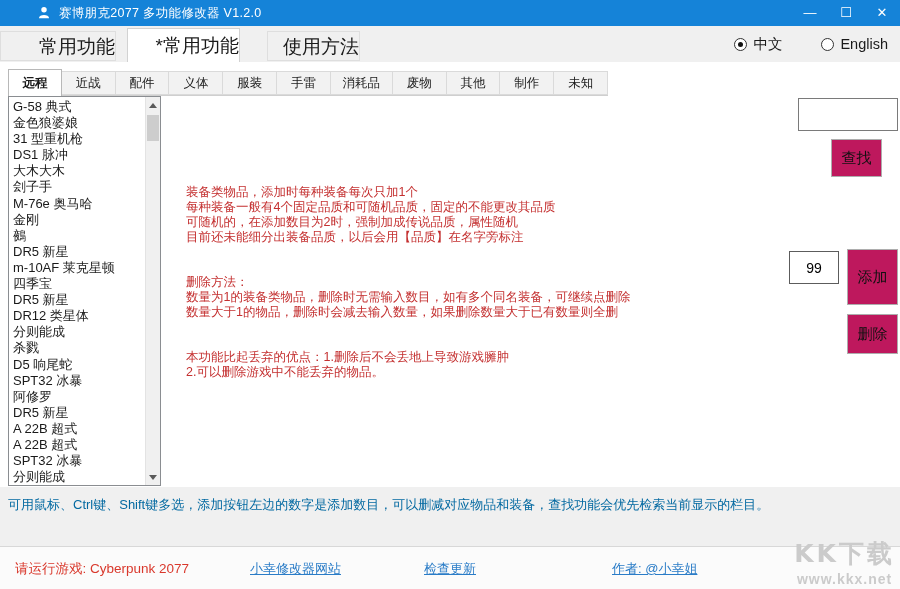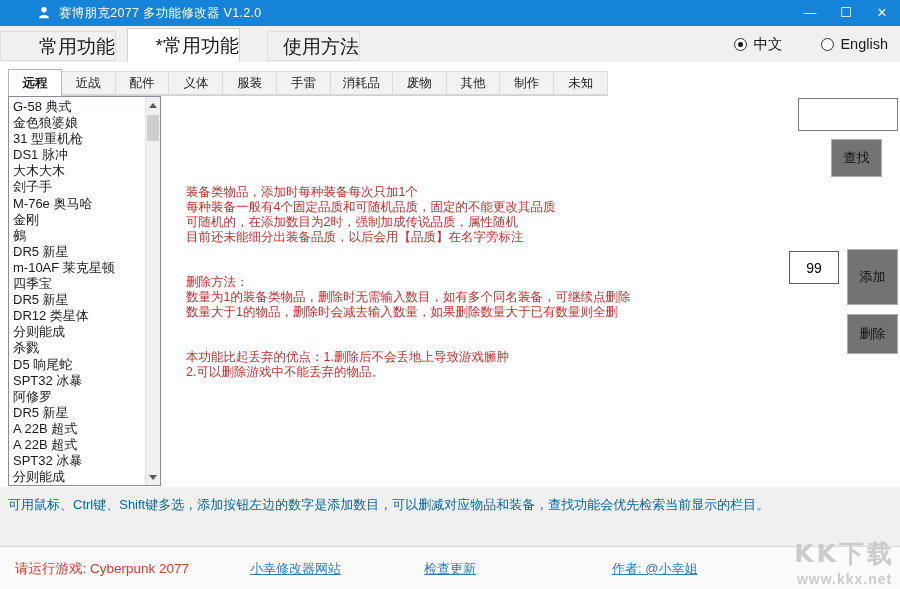--- a/index.html
+++ b/index.html
@@ -62,22 +62,22 @@
   .tri-down { width:0; height:0; border-left:4px solid transparent; border-right:4px solid transparent;
     border-top:5px solid #5a5a5a; }
   .sb-thumb { position:absolute; left:1px; top:18px; width:12px; height:26px; background:#cdcdcd; }
 
   .instructions { position:absolute; left:186px; top:123px; }
   .instr-line { height:15px; line-height:15px; font-size:12.5px; color:#c43030; white-space:nowrap; }
 
   .search-input { position:absolute; left:798px; top:36px; width:100px; height:33px;
     border:1px solid #7a7a7a; background:#fff; font-size:14px; padding:0 4px; outline:none;
     font-family:inherit; }
-  .btn { position:absolute; background:#737373; border:1px solid #adadad;
-    font-size:13px; font-family:inherit; color:#111; cursor:default; }
+  .btn { position:absolute; background:#be185d; border:1px solid #adadad;
+    font-size:15px; font-family:inherit; color:#111; cursor:default; }
   .btn.find { left:831px; top:77px; width:51px; height:38px; }
   .qty-input { position:absolute; left:789px; top:189px; width:50px; height:33px;
     border:1px solid #5c5c5c; background:#fff; text-align:center; font-size:14px; outline:none;
     font-family:inherit; }
   .btn.add { left:847px; top:187px; width:51px; height:56px; }
   .btn.del { left:847px; top:252px; width:51px; height:40px; }
 
   
   .hint { position:absolute; left:8px; top:496px; width:778px; font-size:13px;
     line-height:17px; color:#0369a1; }

